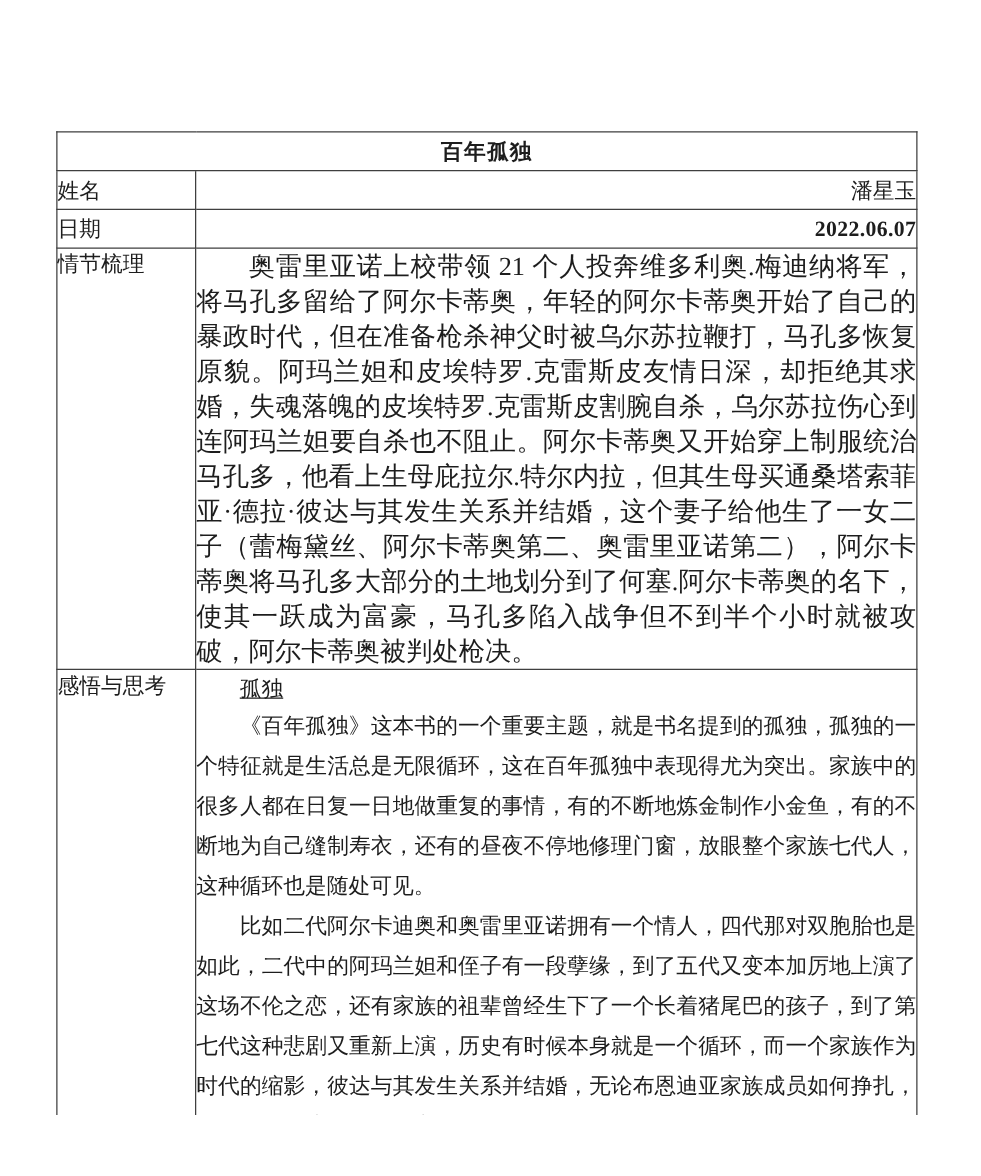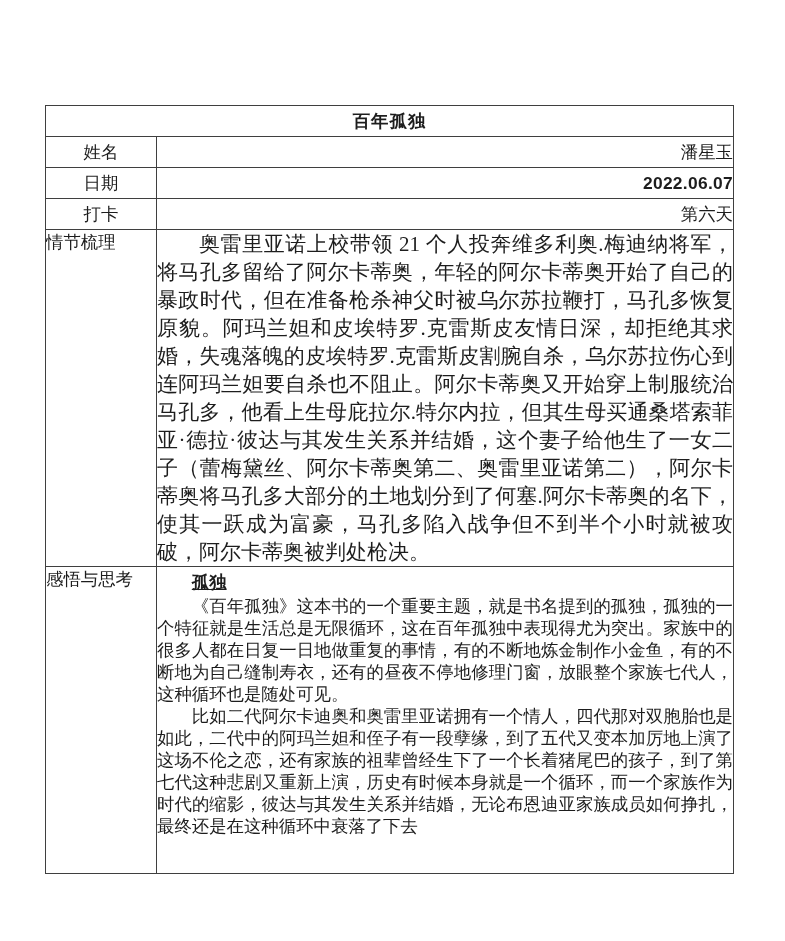--- a/index.html
+++ b/index.html
@@ -34,31 +34,30 @@
   .title-cell {
     height: 30px;
     text-align: center;
     vertical-align: middle;
     font-weight: bold;
     font-size: 19px;
     letter-spacing: 1px;
   }
   .info-label {
     height: 30px;
-    text-align: center;
     vertical-align: middle;
     font-family: Liberation Serif, serif;
   }
   .info-value {
     vertical-align: middle;
     padding-left: 14px;
     text-align: right;
   }
   .num-bold {
-    font-family: Liberation Sans, sans-serif;
+    font-family: Liberation Serif, serif;
     font-weight: bold;
     font-size: 16.5px;
     letter-spacing: 0.3px;
   }
   .section-label {
     vertical-align: top;
     padding-top: 9px;
   }
   .plot-cell {
     vertical-align: top;
@@ -71,31 +70,31 @@
     text-align: justify;
     line-height: 28px;
     font-size: 21px;
   }
   .reflection-cell {
     vertical-align: top;
     height: 306px;
     padding: 6px 10px 8px 13px;
   }
   .reflection-heading {
-    font-weight: bold;
+    font-weight: normal;
     text-decoration: underline;
     margin: 2px 0 0 2em;
     line-height: 26px;
     font-size: 17.4px;
   }
   .reflection-cell p {
     margin: 0;
     text-indent: 2em;
     text-align: justify;
-    line-height: 22px;
+    line-height: 32px;
     font-size: 17.4px;
   }
 </style>
 </head>
 <body>
 
 <div class="page">
   <table class="report">
     <colgroup>
       <col class="c-label">
@@ -109,24 +108,20 @@
       <tr>
         <td class="info-label">姓名</td>
         <td class="info-value">潘星玉</td>
       </tr>
 
       <tr>
         <td class="info-label">日期</td>
         <td class="info-value num-bold">2022.06.07</td>
       </tr>
 
-      <tr>
-        <td class="info-label">打卡</td>
-        <td class="info-value">第六天</td>
-      </tr>
 
 
       <tr>
         <td class="section-label">情节梳理</td>
         <td class="plot-cell">
           <p>奥雷里亚诺上校带领 21 个人投奔维多利奥.梅迪纳将军，将马孔多留给了阿尔卡蒂奥，年轻的阿尔卡蒂奥开始了自己的暴政时代，但在准备枪杀神父时被乌尔苏拉鞭打，马孔多恢复原貌。阿玛兰妲和皮埃特罗.克雷斯皮友情日深，却拒绝其求婚，失魂落魄的皮埃特罗.克雷斯皮割腕自杀，乌尔苏拉伤心到连阿玛兰妲要自杀也不阻止。阿尔卡蒂奥又开始穿上制服统治马孔多，他看上生母庇拉尔.特尔内拉，但其生母买通桑塔索菲亚·德拉·彼达与其发生关系并结婚，这个妻子给他生了一女二子（蕾梅黛丝、阿尔卡蒂奥第二、奥雷里亚诺第二），阿尔卡蒂奥将马孔多大部分的土地划分到了何塞.阿尔卡蒂奥的名下，使其一跃成为富豪，马孔多陷入战争但不到半个小时就被攻破，阿尔卡蒂奥被判处枪决。</p>
         </td>
       </tr>
 
       <tr>

